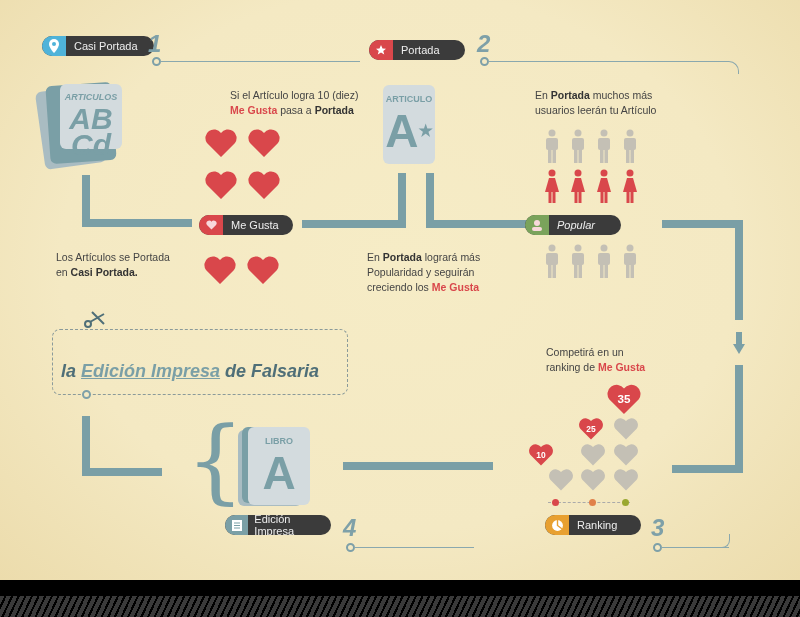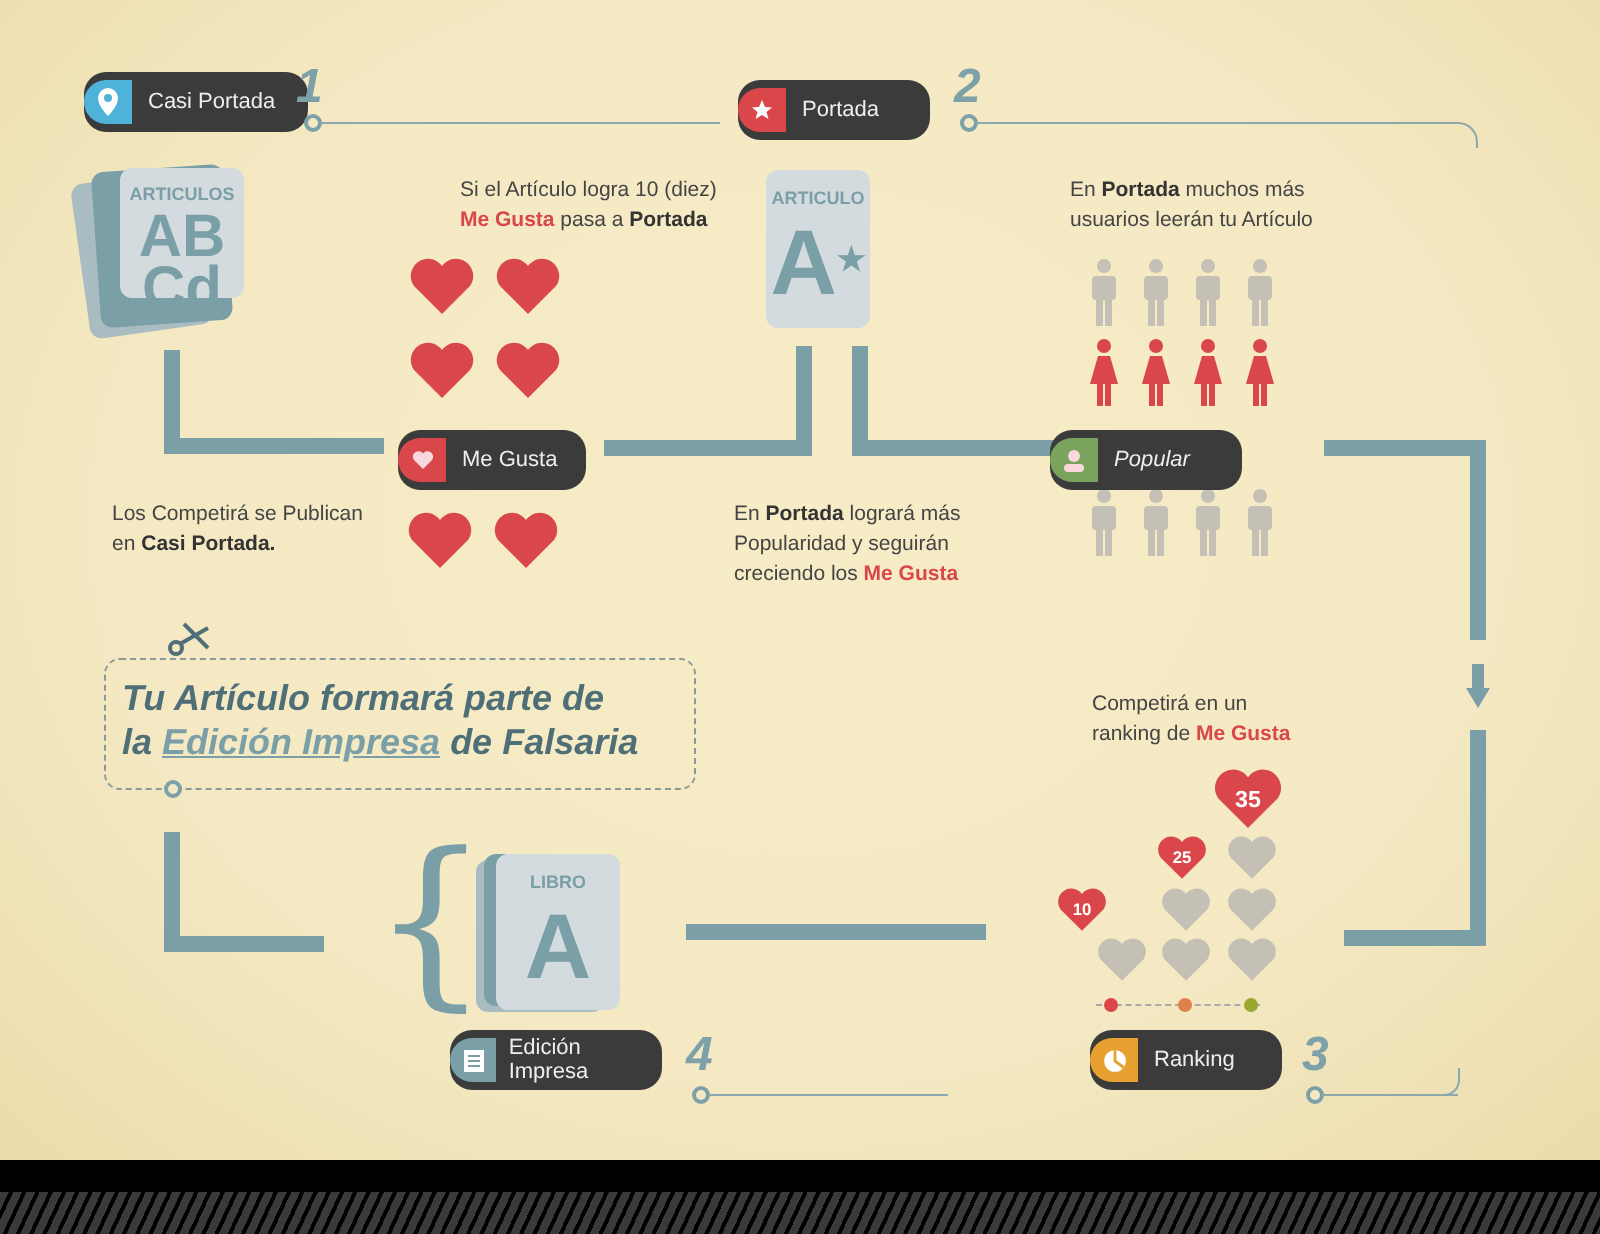--- a/index.html
+++ b/index.html
@@ -2,21 +2,21 @@
 <html><head>
 <meta charset="utf-8">
 <style>
   html,body{margin:0;padding:0;}
   body{width:800px;height:617px;position:relative;overflow:hidden;background:#000;font-family:"Liberation Sans",sans-serif;}
   .canvas{position:absolute;left:0;top:0;width:800px;height:580px;
     background:radial-gradient(ellipse at 50% 45%, #f6ecc6 0%, #f4e9c3 60%, #ecdcac 100%);}
   .stripes{position:absolute;left:0;top:596px;width:800px;height:21px;
     background:repeating-linear-gradient(115deg,#3a3a3a 0 4px,#000 4px 6px);}
   .abs{position:absolute;}
-  .pill{position:absolute;height:30px;border-radius:11px;background:#3b3b3b;color:#eee;font-size:11px;display:flex;align-items:center;overflow:hidden;}
+  .pill{position:absolute;height:20px;border-radius:11px;background:#3b3b3b;color:#eee;font-size:11px;display:flex;align-items:center;overflow:hidden;}
   .pill .ic{width:24px;height:22px;display:flex;align-items:center;justify-content:center;border-radius:11px 0 0 11px;}
   .pill .lb{padding-left:8px;}
   .num{position:absolute;color:#7ea0a8;font-style:italic;font-weight:bold;font-size:24px;}
   .thin{position:absolute;height:1px;background:#8aa8ae;}
   .dot{position:absolute;width:5px;height:5px;border:2px solid #7ea0a8;border-radius:50%;background:#f4e9c3;}
   .txt{position:absolute;font-size:10.5px;color:#444;line-height:15px;}
   .txt b{color:#333;}
   .red{color:#d9474b;font-weight:bold;}
   .bar{position:absolute;background:#7a9fa6;}
   .heart{position:absolute;width:34px;height:30px;}
@@ -51,21 +51,21 @@
     </span>
     <span class="lb">Portada</span>
   </div>
   <div class="num" style="left:477px;top:30px;">2</div>
   <div class="dot" style="left:480px;top:57px;"></div>
   <div class="thin" style="left:488px;top:61px;width:240px;"></div>
   <div class="abs" style="left:726px;top:61px;width:12px;height:12px;border-top:1px solid #8aa8ae;border-right:1px solid #8aa8ae;border-top-right-radius:10px;"></div>
 
   <div class="card" style="left:40px;top:88px;width:62px;height:78px;background:#a9bcc2;transform:rotate(-8deg);"></div>
   <div class="card" style="left:48px;top:84px;width:66px;height:78px;background:#7a9fa6;transform:rotate(-4deg);"></div>
-  <div class="card" style="left:60px;top:84px;width:62px;height:65px;">
+  <div class="card" style="left:60px;top:84px;width:62px;height:65px;font-style:italic;">
     <div class="card-title" style="margin-top:8px;">ARTICULOS</div>
     <div class="card-big" style="margin-top:4px;">AB</div>
     <div class="card-big">Cd</div>
   </div>
 
   <div class="txt" style="left:186px;top:88px;margin-left:44px;">
     <span>Si el Artículo logra 10 (diez)</span><br>
     <span class="red">Me Gusta</span><span> pasa a </span><b>Portada</b>
   </div>
 
@@ -197,21 +197,21 @@
   <div class="bar" style="left:662px;top:220px;width:80px;height:8px;"></div>
   <div class="bar" style="left:735px;top:220px;width:8px;height:100px;"></div>
   <svg class="abs" style="left:733px;top:332px;" width="12" height="24">
       <rect x="3" y="0" width="6" height="14" fill="#7a9fa6"></rect>
       <path d="M0 12h12L6 22z" fill="#7a9fa6"></path>
     </svg>
   <div class="bar" style="left:735px;top:365px;width:8px;height:108px;"></div>
   <div class="bar" style="left:672px;top:465px;width:71px;height:8px;"></div>
 
   <div class="txt" style="left:56px;top:250px;">
-    <span>Los Competirá se Publican</span><br>
+    <span>Los Artículos se Portada</span><br>
     <span>en </span><b>Casi Portada.</b>
   </div>
 
   <svg class="heart" style="left:203px;top:255px;" viewBox="0 0 34 30">
       <path d="M17 29 3 15A8 8 0 0 1 17 5a8 8 0 0 1 14 10z" fill="#d9474b"></path>
     </svg>
   <svg class="heart" style="left:246px;top:255px;" viewBox="0 0 34 30">
       <path d="M17 29 3 15A8 8 0 0 1 17 5a8 8 0 0 1 14 10z" fill="#d9474b"></path>
     </svg>
 
@@ -220,21 +220,21 @@
     <span>Popularidad y seguirán</span><br>
     <span>creciendo los </span><span class="red">Me Gusta</span>
   </div>
 
   <svg class="abs" style="left:84px;top:308px;" width="22" height="20">
       <circle cx="4" cy="16" r="3" fill="none" stroke="#4f6f78" stroke-width="2"></circle>
       <path d="M6 14 20 6M8 4l12 12" stroke="#4f6f78" stroke-width="2"></path>
     </svg>
   <div class="abs" style="left:52px;top:329px;width:294px;height:64px;border:1px dashed #8a9a9a;border-radius:8px;">
     <div style="padding:8px 0 0 8px;font-size:18px;font-weight:bold;font-style:italic;color:#4f6f78;line-height:22px;">
-      <span>Tu Artículo formará parte de</span><br>
+      <br>
       <span>la </span><span style="color:#7a9fa6;text-decoration:underline;">Edición Impresa</span><span> de Falsaria</span>
     </div>
   </div>
   <div class="dot" style="left:82px;top:390px;"></div>
 
   <div class="txt" style="left:546px;top:345px;">
     <span>Competirá en un</span><br>
     <span>ranking de </span><span class="red">Me Gusta</span>
   </div>
 

